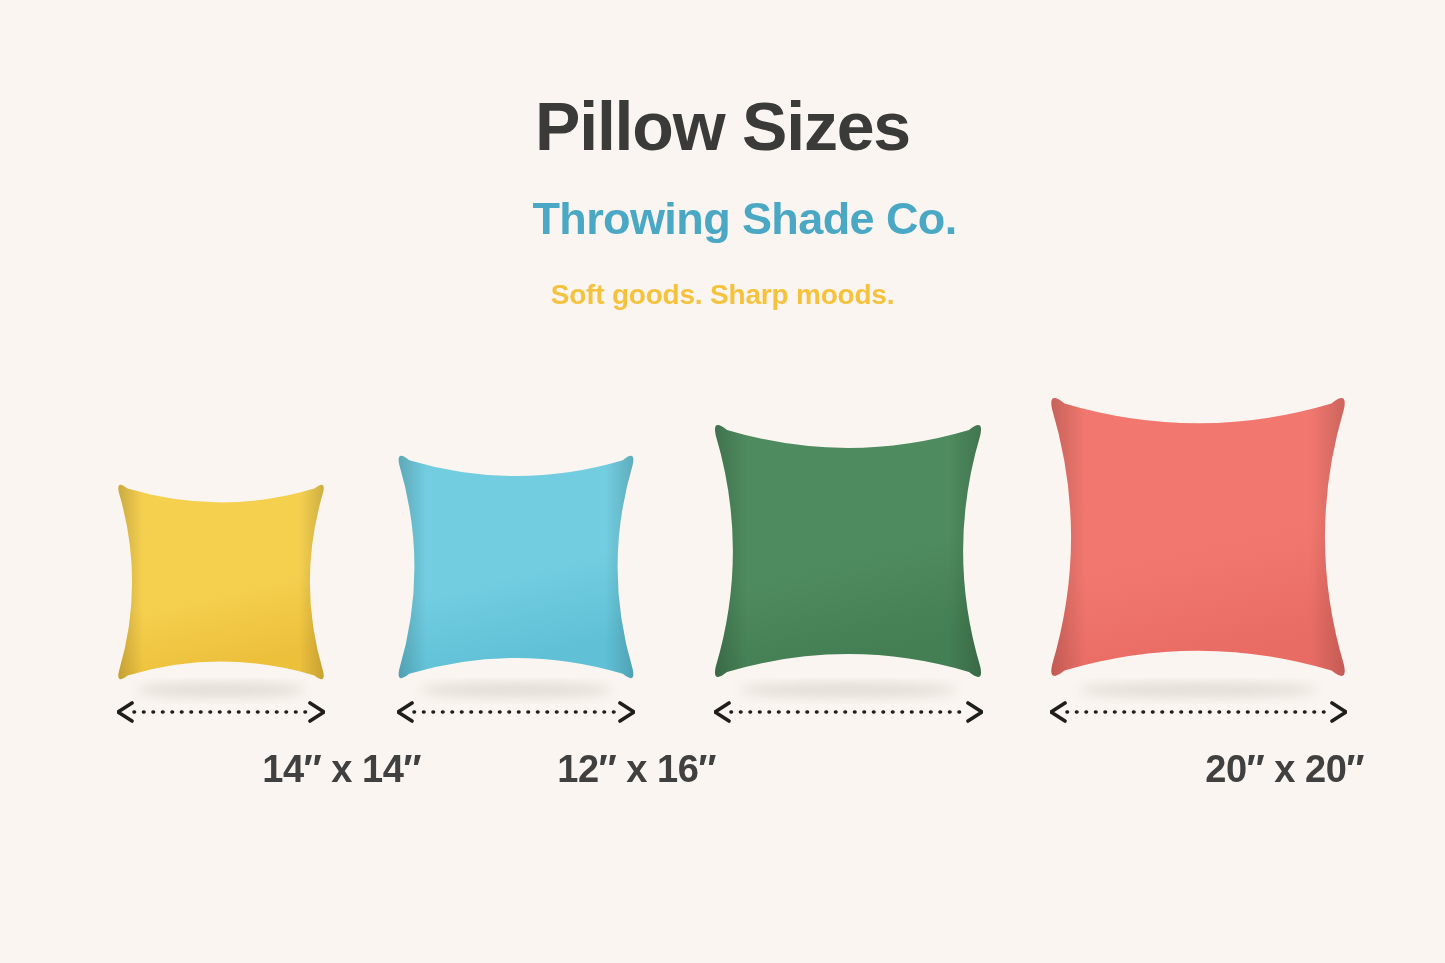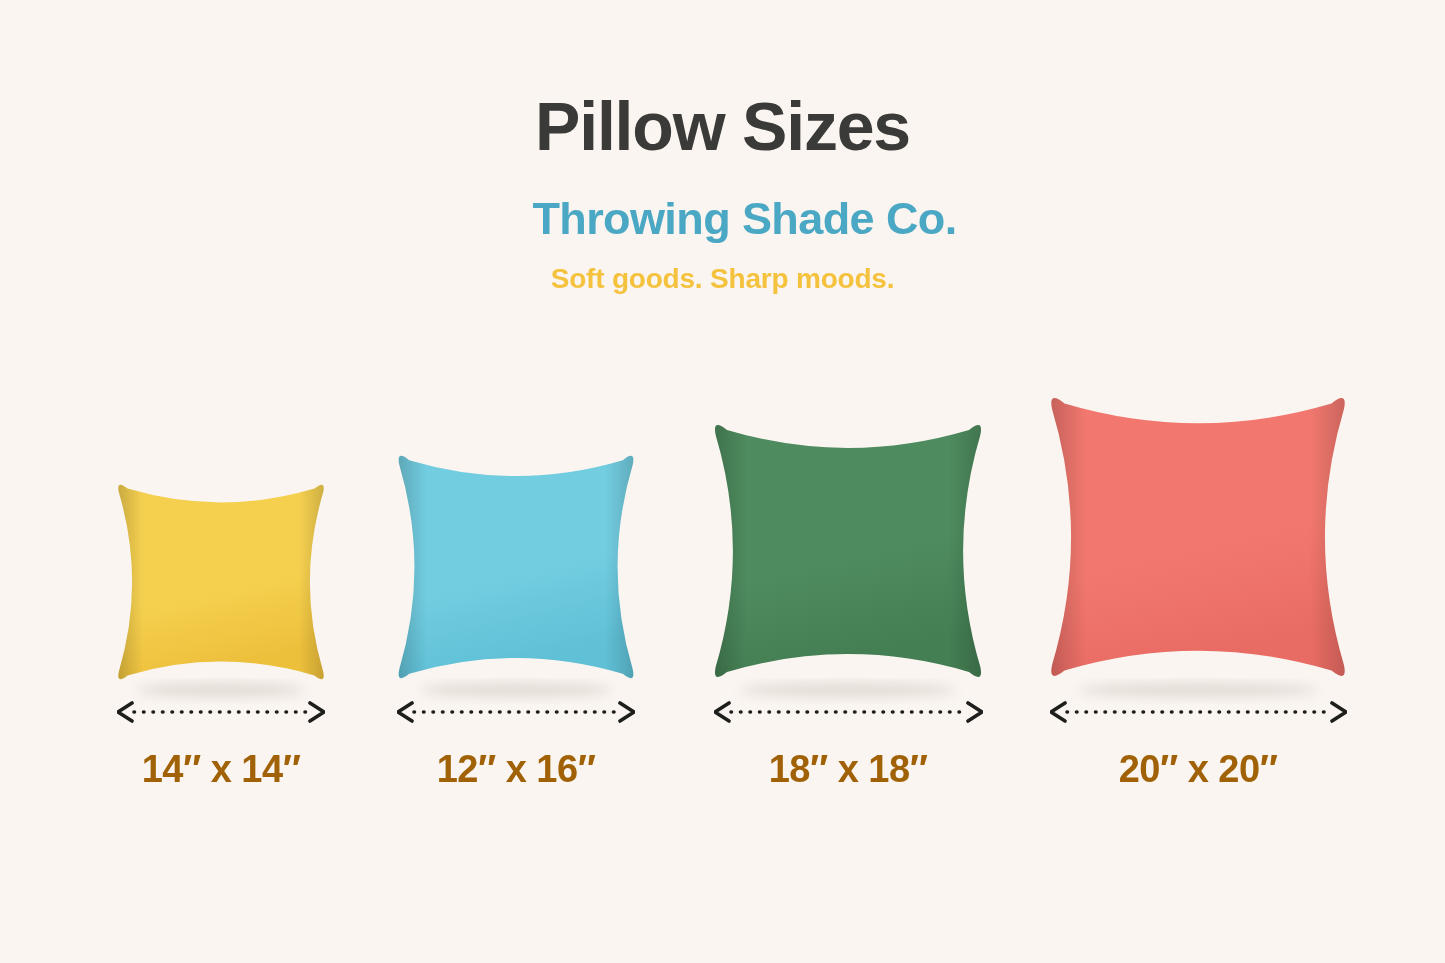--- a/index.html
+++ b/index.html
@@ -46,21 +46,21 @@
     margin: 0;
     padding-top: 36px;
     font-size: 45px;
     font-weight: 600;
     letter-spacing: -0.6px;
     color: #4BA8C4;
     line-height: 1.0;
   }
 
   .tagline {
-    margin: 0;
+    margin: 16px;
     padding-top: 24px;
     font-size: 28px;
     font-weight: 600;
     letter-spacing: -0.2px;
     color: #F5C23E;
     line-height: 1.0;
   }
 
   
   .pillow-row {
@@ -78,25 +78,25 @@
 
   
   .dim-arrow {
     position: absolute;
     display: block;
   }
 
   
   .size-label {
     position: absolute;
-    text-align: center;
+    text-align: right;
     font-size: 38px;
     font-weight: 700;
     letter-spacing: -0.5px;
-    color: #a16207;
+    color: #404040;
     white-space: nowrap;
   }
 </style>
 </head>
 <body>
 
 <div id="page" style="background: rgb(250, 245, 240);">
 
   <div class="header">
     <h1 class="title" style="color: rgb(58, 58, 56);">Pillow Sizes</h1>
@@ -184,21 +184,20 @@
           <ellipse cx="136" cy="275" rx="108.80000000000001" ry="7" fill="#6a6055" opacity="0.17" filter="url(#sh2)"></ellipse>
           <path d="M 14.96 14.96 Q 136 50.79600000000001 257.04 14.96 Q 272 2.9920000000000004 268.26 20.196 Q 233.92000000000002 136 268.26 251.804 Q 272 269.008 257.04 257.04 Q 136 221.204 14.96 257.04 Q 0 269.008 3.74 251.804 Q 38.08 136 3.74 20.196 Q 0 2.9920000000000004 14.96 14.96 Z" fill="url(#g2)"></path>
           <path d="M 14.96 14.96 Q 136 50.79600000000001 257.04 14.96 Q 272 2.9920000000000004 268.26 20.196 Q 233.92000000000002 136 268.26 251.804 Q 272 269.008 257.04 257.04 Q 136 221.204 14.96 257.04 Q 0 269.008 3.74 251.804 Q 38.08 136 3.74 20.196 Q 0 2.9920000000000004 14.96 14.96 Z" fill="url(#sg2)"></path>
         </svg>
       </div>
       <div class="dim-arrow" style="left: 713.5px; top: 699px; width: 269px;"><svg width="269" height="26" viewBox="0 0 269 26" class="arrow-svg">
           <line x1="17" y1="13" x2="252" y2="13" stroke="#1E1E1C" stroke-width="3.6" stroke-linecap="round" stroke-dasharray="0.5 9"></line>
           <path d="M 15 4 L 1 13 L 15 22" fill="none" stroke="#1E1E1C" stroke-width="3.6" stroke-linecap="round" stroke-linejoin="round"></path>
           <path d="M 254 4 L 268 13 L 254 22" fill="none" stroke="#1E1E1C" stroke-width="3.6" stroke-linecap="round" stroke-linejoin="round"></path>
         </svg></div>
-      <div class="size-label" style="left: 648px; top: 748px; width: 400px;">18″ x 18″</div>
       <div style="position: absolute; left: 1048px; top: 387px; width: 300px; height: 300px;">
         <svg width="300" height="316" viewBox="0 0 300 316" class="pillow-svg">
           <defs>
             <filter id="sh3" x="-30%" y="-30%" width="160%" height="180%">
               <feGaussianBlur stdDeviation="6"></feGaussianBlur>
             </filter>
             <linearGradient id="g3" x1="0" y1="0" x2="0.25" y2="1">
               <stop offset="0%" stop-color="#F2786F"></stop>
               <stop offset="62%" stop-color="#F2786F"></stop>
               <stop offset="100%" stop-color="#E96C64"></stop>
@@ -213,16 +212,16 @@
           <ellipse cx="150" cy="303" rx="120" ry="7" fill="#6a6055" opacity="0.17" filter="url(#sh3)"></ellipse>
           <path d="M 16.5 16.5 Q 150 56.025000000000006 283.5 16.5 Q 300 3.3000000000000003 295.875 22.275000000000002 Q 258 150 295.875 277.725 Q 300 296.7 283.5 283.5 Q 150 243.975 16.5 283.5 Q 0 296.7 4.125 277.725 Q 42 150 4.125 22.275000000000002 Q 0 3.3000000000000003 16.5 16.5 Z" fill="url(#g3)"></path>
           <path d="M 16.5 16.5 Q 150 56.025000000000006 283.5 16.5 Q 300 3.3000000000000003 295.875 22.275000000000002 Q 258 150 295.875 277.725 Q 300 296.7 283.5 283.5 Q 150 243.975 16.5 283.5 Q 0 296.7 4.125 277.725 Q 42 150 4.125 22.275000000000002 Q 0 3.3000000000000003 16.5 16.5 Z" fill="url(#sg3)"></path>
         </svg>
       </div>
       <div class="dim-arrow" style="left: 1049.5px; top: 699px; width: 297px;"><svg width="297" height="26" viewBox="0 0 297 26" class="arrow-svg">
           <line x1="17" y1="13" x2="280" y2="13" stroke="#1E1E1C" stroke-width="3.6" stroke-linecap="round" stroke-dasharray="0.5 9"></line>
           <path d="M 15 4 L 1 13 L 15 22" fill="none" stroke="#1E1E1C" stroke-width="3.6" stroke-linecap="round" stroke-linejoin="round"></path>
           <path d="M 282 4 L 296 13 L 282 22" fill="none" stroke="#1E1E1C" stroke-width="3.6" stroke-linecap="round" stroke-linejoin="round"></path>
         </svg></div>
-      <div class="size-label" style="left: 998px; top: 748px; width: 400px;">20″ x 20″</div>
+      <div class="size-label" style="left: 964px; top: 748px; width: 400px;">20″ x 20″</div>
     </div>
 
 </div>
 
 </body></html>

